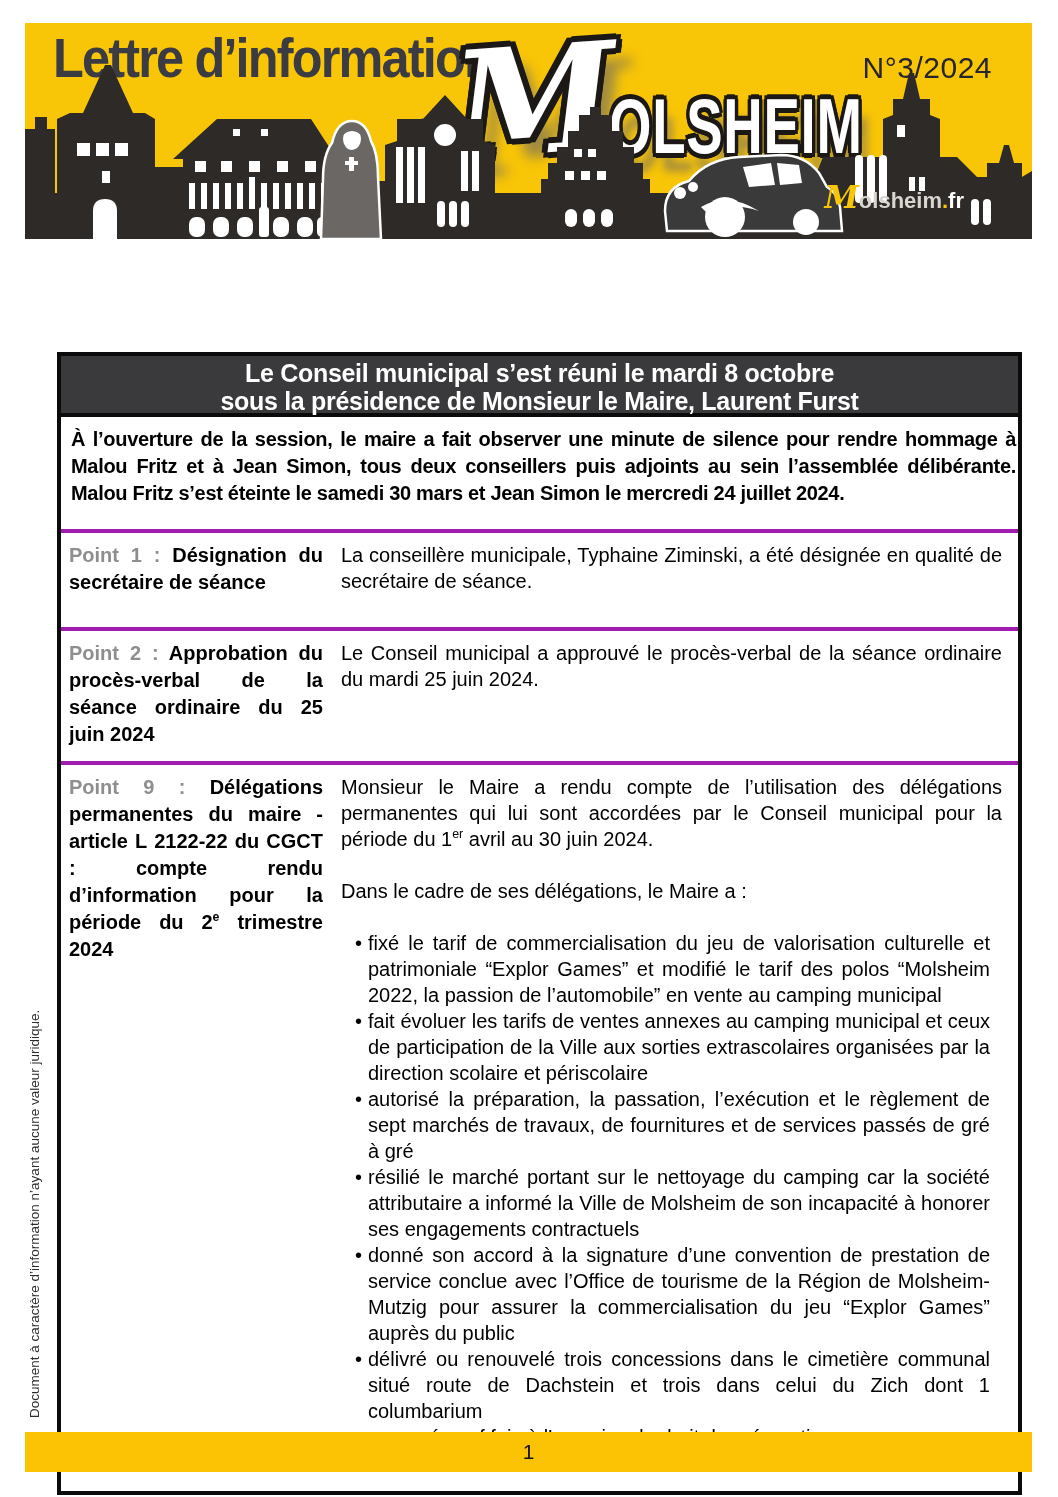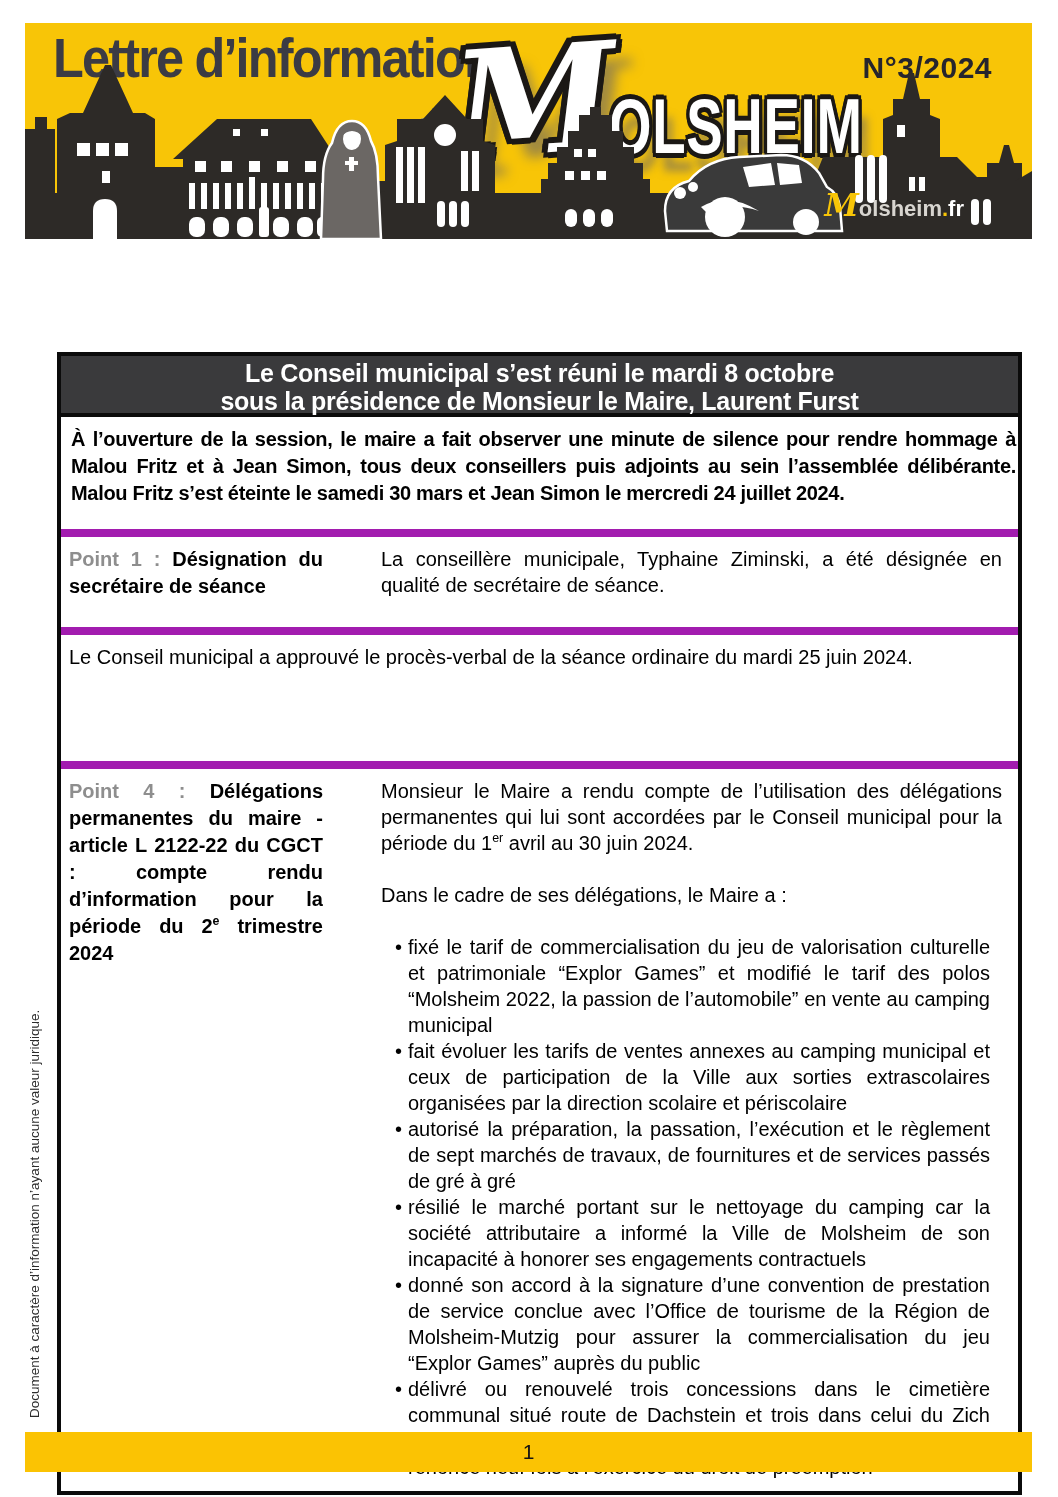--- a/index.html
+++ b/index.html
@@ -24,23 +24,23 @@
                 0 -6px 0 #1B1815,0 6px 0 #1B1815,-6px 0 0 #1B1815,6px 0 0 #1B1815,
                 14px 20px 12px rgba(115,108,95,.65);
   }
   .city-rest{
     position:absolute;left:584px;top:64px;font-size:78px;font-weight:700;line-height:1;color:#fff;
     letter-spacing:1px;transform:scaleX(.7);transform-origin:0 0;white-space:nowrap;
     text-shadow:-4px -4px 0 #1B1815,4px -4px 0 #1B1815,-4px 4px 0 #1B1815,4px 4px 0 #1B1815,
                 0 -5px 0 #1B1815,0 5px 0 #1B1815,-5px 0 0 #1B1815,5px 0 0 #1B1815,
                 12px 18px 10px rgba(115,108,95,.65);
   }
-  .issue-number{position:absolute;right:40px;top:28px;font-size:30px;font-weight:700;color:#26252D;letter-spacing:0.5px;}
+  .issue-number{position:absolute;right:40px;top:28px;font-size:30px;font-weight:400;color:#26252D;letter-spacing:0.5px;}
   .skyline{position:absolute;left:0;bottom:0;width:1007px;height:180px;display:block;}
-  .site-logo{position:absolute;right:68px;bottom:16px;white-space:nowrap;z-index:3;}
+  .site-logo{position:absolute;right:68px;bottom:24px;white-space:nowrap;z-index:3;}
   .site-logo .logo-m{font-family:"DejaVu Serif","Liberation Serif",serif;font-style:italic;font-weight:700;font-size:31px;color:#F8C507;}
   .site-logo .logo-name{font-size:22px;font-weight:700;color:#D8D5D0;}
   .site-logo .logo-dot{font-size:22px;font-weight:700;color:#F8C507;}
   .site-logo .logo-tld{font-size:22px;font-weight:700;color:#FFFFFF;}
 
   
   .sidebar-note{
     position:absolute;left:27px;top:1418px;width:392px;transform:rotate(-90deg);transform-origin:0 0;
     font-size:13.5px;color:#2B2B2B;white-space:nowrap;
   }
@@ -54,21 +54,21 @@
     height:61px;background:#3A3A3C;color:#fff;text-align:center;font-weight:700;
     font-size:25px;line-height:28px;padding-top:3px;box-sizing:border-box;
     border-bottom:4px solid #0B0B0B;letter-spacing:-0.3px;
   }
   .council-title span{display:block;}
   .council-intro{
     height:112px;box-sizing:border-box;padding:9px 2px 0 10px;font-weight:700;
     font-size:20px;line-height:27px;letter-spacing:-0.3px;text-align:justify;overflow:hidden;
   }
   .points-rows{flex:1;display:flex;flex-direction:column;min-height:0;}
-  .row{display:flex;border-top:8px solid #a21caf;box-sizing:border-box;overflow:hidden;gap:40px;}
+  .row{display:flex;border-top:4px solid #a21caf;box-sizing:border-box;overflow:hidden;}
   .row-1{height:98px;}
   .row-2{height:134px;}
   .row-3{flex:1;}
   .cell-label{
     width:272px;box-sizing:border-box;padding:9px 10px 0 8px;font-size:20px;line-height:27px;
     font-weight:700;text-align:justify;text-align-last:left;overflow:hidden;
   }
   .cell-label .label-prefix{color:#8E8E8E;font-weight:700;}
   .cell-body{flex:1;box-sizing:border-box;padding:9px 16px 0 8px;font-size:20px;line-height:26px;text-align:justify;overflow:hidden;}
   .cell-body p{margin:0 0 26px 0;}
@@ -197,26 +197,27 @@
   </div>
   <div class="council-intro">À l’ouverture de la session, le maire a fait observer une minute de silence pour rendre hommage à Malou Fritz et à Jean Simon, tous deux conseillers puis adjoints au sein l’assemblée délibérante. Malou Fritz s’est éteinte le samedi 30 mars et Jean Simon le mercredi 24 juillet 2024.</div>
   <div class="points-rows">
       <div class="row row-1">
         <div class="cell-label"><span class="label-prefix">Point 1 : </span><span class="label-title">Désignation du secrétaire de séance</span></div>
         <div class="cell-body">
           <p>La conseillère municipale, Typhaine Ziminski, a été désignée en qualité de secrétaire de séance.</p>
         </div>
       </div>
       <div class="row row-2">
+        <div class="cell-label"><span class="label-prefix">Point 2 : </span><span class="label-title">Approbation du procès-verbal de la séance ordinaire du 25 juin 2024</span></div>
         <div class="cell-body">
           <p>Le Conseil municipal a approuvé le procès-verbal de la séance ordinaire du mardi 25 juin 2024.</p>
         </div>
       </div>
       <div class="row row-3">
-        <div class="cell-label"><span class="label-prefix">Point 4 : </span><span class="label-title">Délégations permanentes du maire - article L 2122-22 du CGCT : compte rendu d’information pour la période du 2<sup>e</sup> trimestre 2024</span></div>
+        <div class="cell-label"><span class="label-prefix">Point 9 : </span><span class="label-title">Délégations permanentes du maire - article L 2122-22 du CGCT : compte rendu d’information pour la période du 2<sup>e</sup> trimestre 2024</span></div>
         <div class="cell-body">
           <p>Monsieur le Maire a rendu compte de l’utilisation des délégations permanentes qui lui sont accordées par le Conseil municipal pour la période du 1<sup>er</sup> avril au 30 juin 2024.</p>
           <p>Dans le cadre de ses délégations, le Maire a :</p>
           <ul>
             <li>fixé le tarif de commercialisation du jeu de valorisation culturelle et patrimoniale “Explor Games” et modifié le tarif des polos “Molsheim 2022, la passion de l’automobile” en vente au camping municipal</li>
             <li>fait évoluer les tarifs de ventes annexes au camping municipal et ceux de participation de la Ville aux sorties extrascolaires organisées par la direction scolaire et périscolaire</li>
             <li>autorisé la préparation, la passation, l’exécution et le règlement de sept marchés de travaux, de fournitures et de services passés de gré à gré</li>
             <li>résilié le marché portant sur le nettoyage du camping car la société attributaire a informé la Ville de Molsheim de son incapacité à honorer ses engagements contractuels</li>
             <li>donné son accord à la signature d’une convention de prestation de service conclue avec l’Office de tourisme de la Région de Molsheim-Mutzig pour assurer la commercialisation du jeu “Explor Games” auprès du public</li>
             <li>délivré ou renouvelé trois concessions dans le cimetière communal situé route de Dachstein et trois dans celui du Zich dont 1 columbarium</li>

